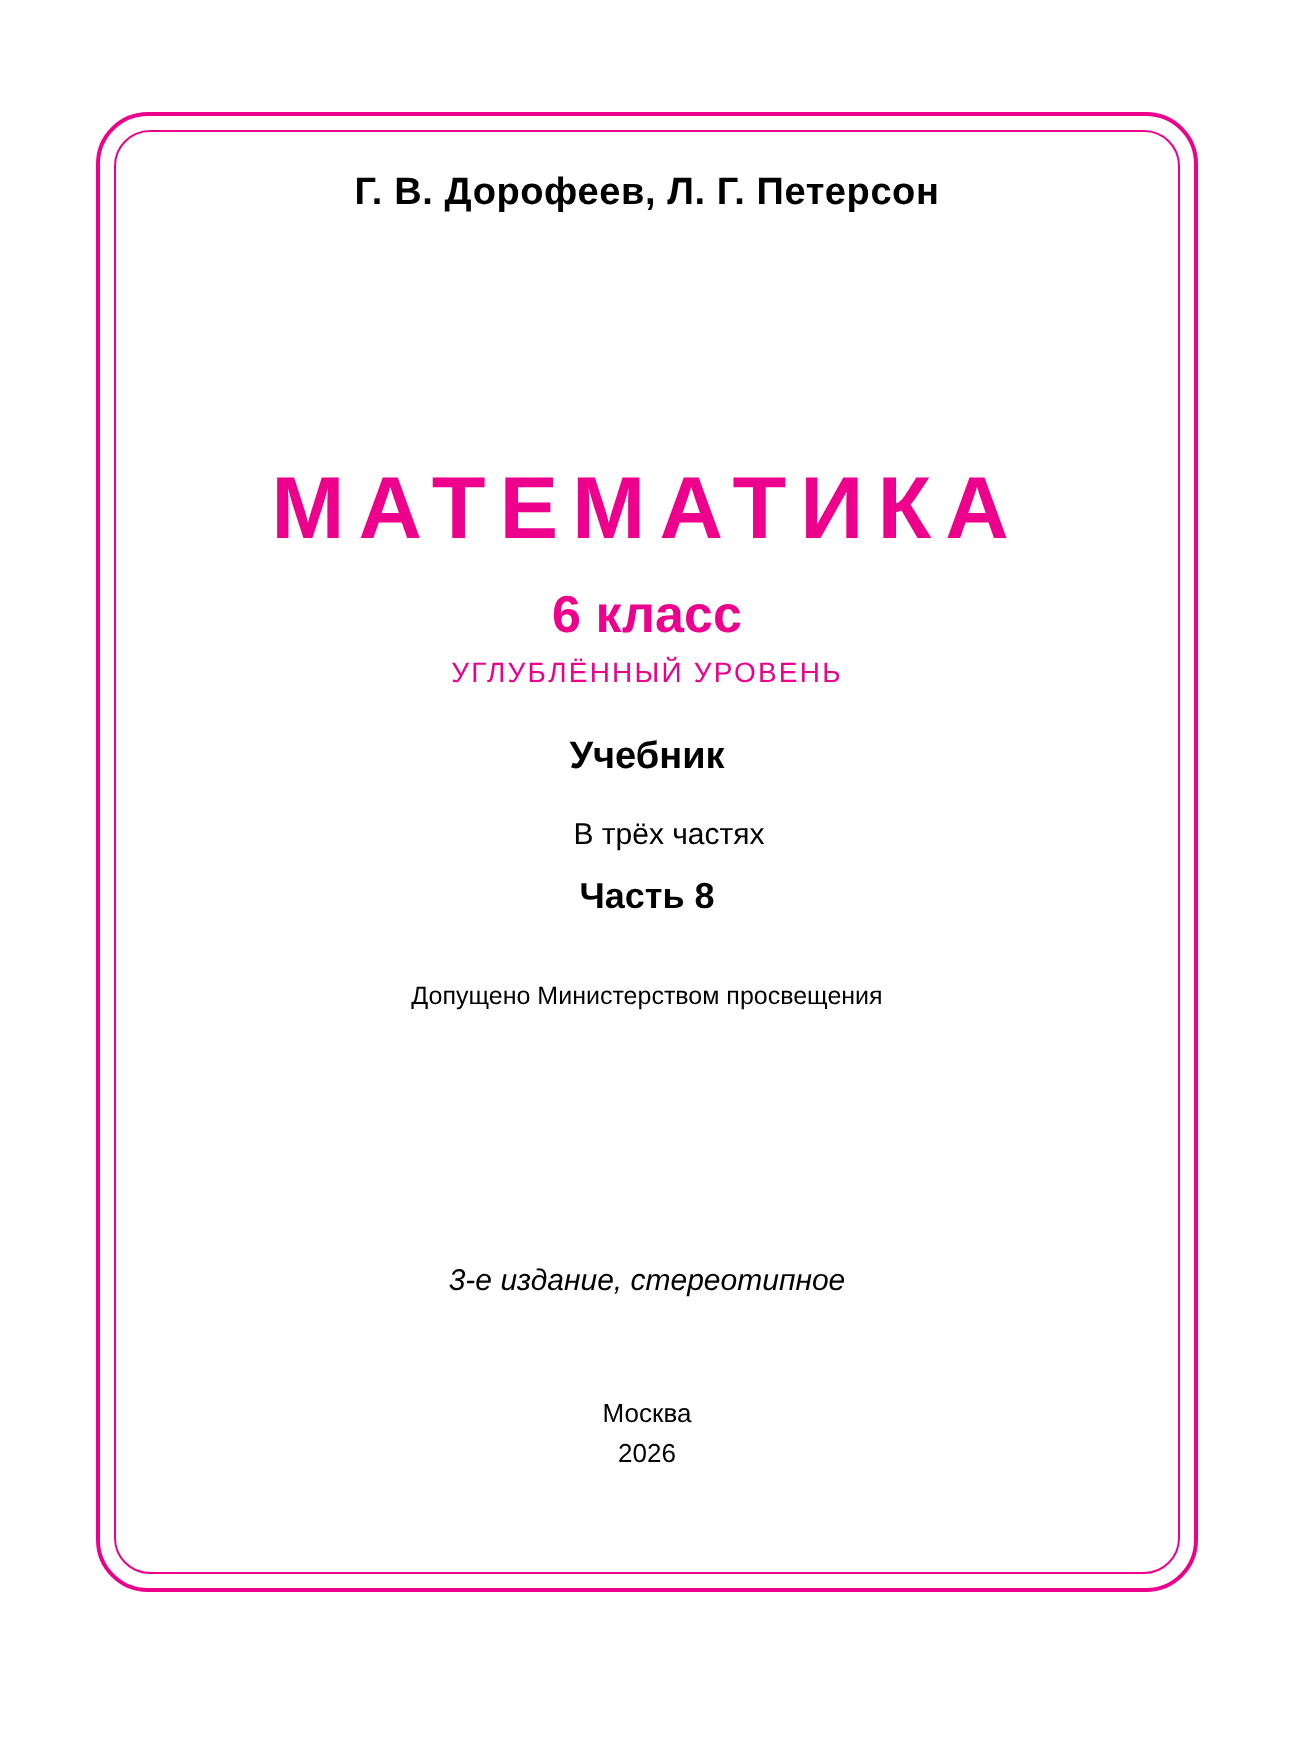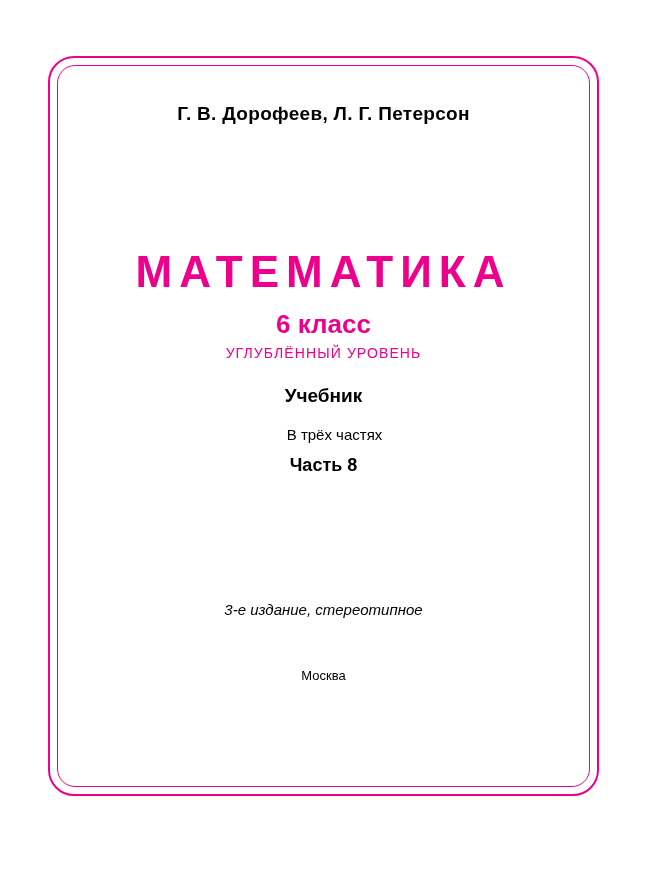--- a/index.html
+++ b/index.html
@@ -40,21 +40,21 @@
     width: 533px;
     height: 722px;
     border: 1px solid #ec008c;
     border-radius: 18px;
     box-sizing: border-box;
   }
 
   .content {
     position: absolute;
     left: 57px;
-    top: 65px;
+    top: 48px;
     width: 533px;
     height: 722px;
     box-sizing: border-box;
     text-align: center;
   }
 
   .authors {
     margin-top: 38px;
     font-size: 19px;
     font-weight: bold;
@@ -145,22 +145,24 @@
 
     <div class="level">УГЛУБЛЁННЫЙ УРОВЕНЬ</div>
 
     <div class="booktype">Учебник</div>
 
     <div class="parts">В трёх частях</div>
 
     <div class="partnum">Часть 8</div>
 
     <div class="approval">
+      <div>Допущено Министерством просвещения</div>
     </div>
 
     <div class="edition">3-е издание, стереотипное</div>
 
     <div class="imprint">
       <div>Москва</div>
+      <div>2026</div>
     </div>
 
   </div>
 </div>
 
 </body></html>

